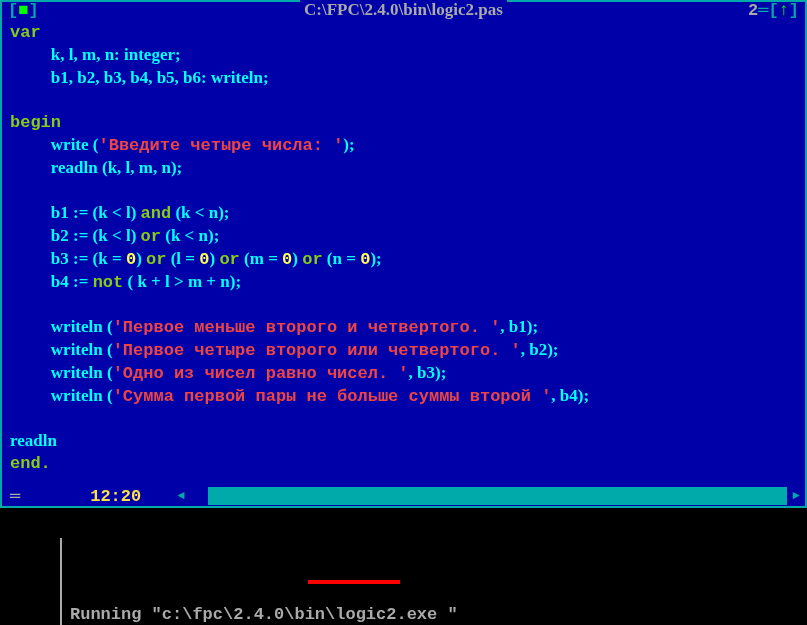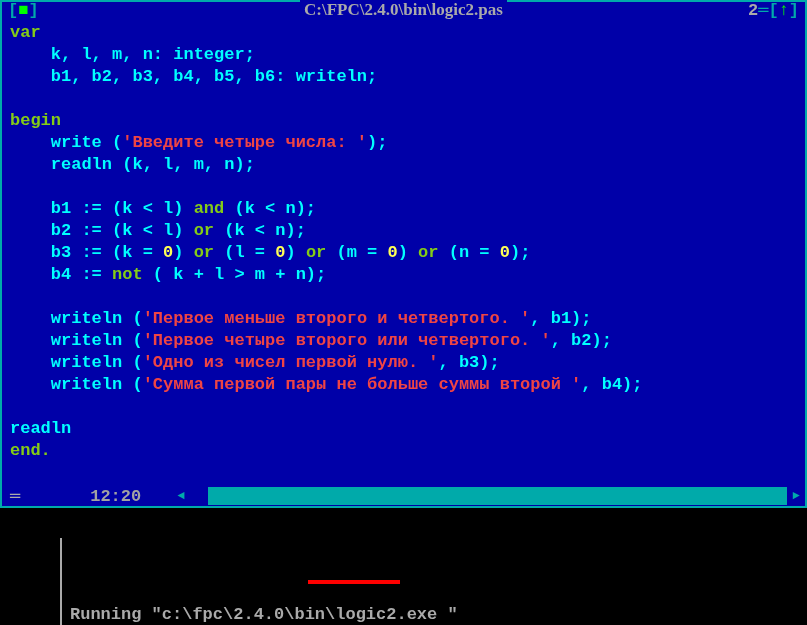--- a/index.html
+++ b/index.html
@@ -35,42 +35,42 @@
     top: 20px;
     left: 8px;
     right: 8px;
     bottom: 24px;
     color: #ffffff;
     line-height: 22px;
     white-space: pre;
     overflow: hidden;
   }
   .kw { color: #84cc16; }
-  .ident { color: #00ffff; }
+  .ident { color: #00ffff; font-family: Liberation Serif, serif; }
   .str { color: #ef4444; }
   .num { color: #ffff55; }
   .grey { color: #aaaaaa; }
   .status-bar {
     position: absolute;
     bottom: 0;
     left: 0;
     right: 0;
     height: 20px;
     display: flex;
     align-items: center;
   }
   .status-left {
     background: #0000a8;
     color: #aaaaaa;
     padding-left: 8px;
     width: 170px;
     display: flex;
     align-items: center;
   }
-  .coords { color: #a3a3a3; padding-left: 70px; }
+  .coords { color: #fde047; padding-left: 70px; }
   .hscroll {
     flex: 1;
     height: 18px;
     background: #00aaaa;
     display: flex;
     align-items: center;
     position: relative;
   }
   .scroll-arrow {
     width: 18px;
@@ -133,21 +133,21 @@
 <span>    </span><span class="ident">write</span><span class="ident"> (</span><span class="str">'Введите четыре числа: '</span><span class="ident">);</span>
 <span>    </span><span class="ident">readln</span><span class="ident"> (k, l, m, n);</span>
 
 <span>    </span><span class="ident">b1 := (k &lt; l) </span><span class="kw">and</span><span class="ident"> (k &lt; n);</span>
 <span>    </span><span class="ident">b2 := (k &lt; l) </span><span class="kw">or</span><span class="ident"> (k &lt; n);</span>
 <span>    </span><span class="ident">b3 := (k = </span><span class="num">0</span><span class="ident">) </span><span class="kw">or</span><span class="ident"> (l = </span><span class="num">0</span><span class="ident">) </span><span class="kw">or</span><span class="ident"> (m = </span><span class="num">0</span><span class="ident">) </span><span class="kw">or</span><span class="ident"> (n = </span><span class="num">0</span><span class="ident">);</span>
 <span>    </span><span class="ident">b4 := </span><span class="kw">not</span><span class="ident"> ( k + l &gt; m + n);</span>
 
 <span>    </span><span class="ident">writeln</span><span class="ident"> (</span><span class="str">'Первое меньше второго и четвертого. '</span><span class="ident">, b1);</span>
 <span>    </span><span class="ident">writeln</span><span class="ident"> (</span><span class="str">'Первое четыре второго или четвертого. '</span><span class="ident">, b2);</span>
-<span>    </span><span class="ident">writeln</span><span class="ident"> (</span><span class="str">'Одно из чисел первой нулю. '</span><span class="ident">, b3);</span>
+<span>    </span><span class="ident">writeln</span><span class="ident"> (</span><span class="str">'Одно из чисел равно чисел. '</span><span class="ident">, b3);</span>
 <span>    </span><span class="ident">writeln</span><span class="ident"> (</span><span class="str">'Сумма первой пары не больше суммы второй '</span><span class="ident">, b4);</span>
 
 <span class="ident">readln</span>
 <span class="kw">end.</span></div>
 
   <div class="status-bar">
     <div class="status-left">
       <span class="grey">═</span>
       <span class="coords">12:20</span>
     </div>

